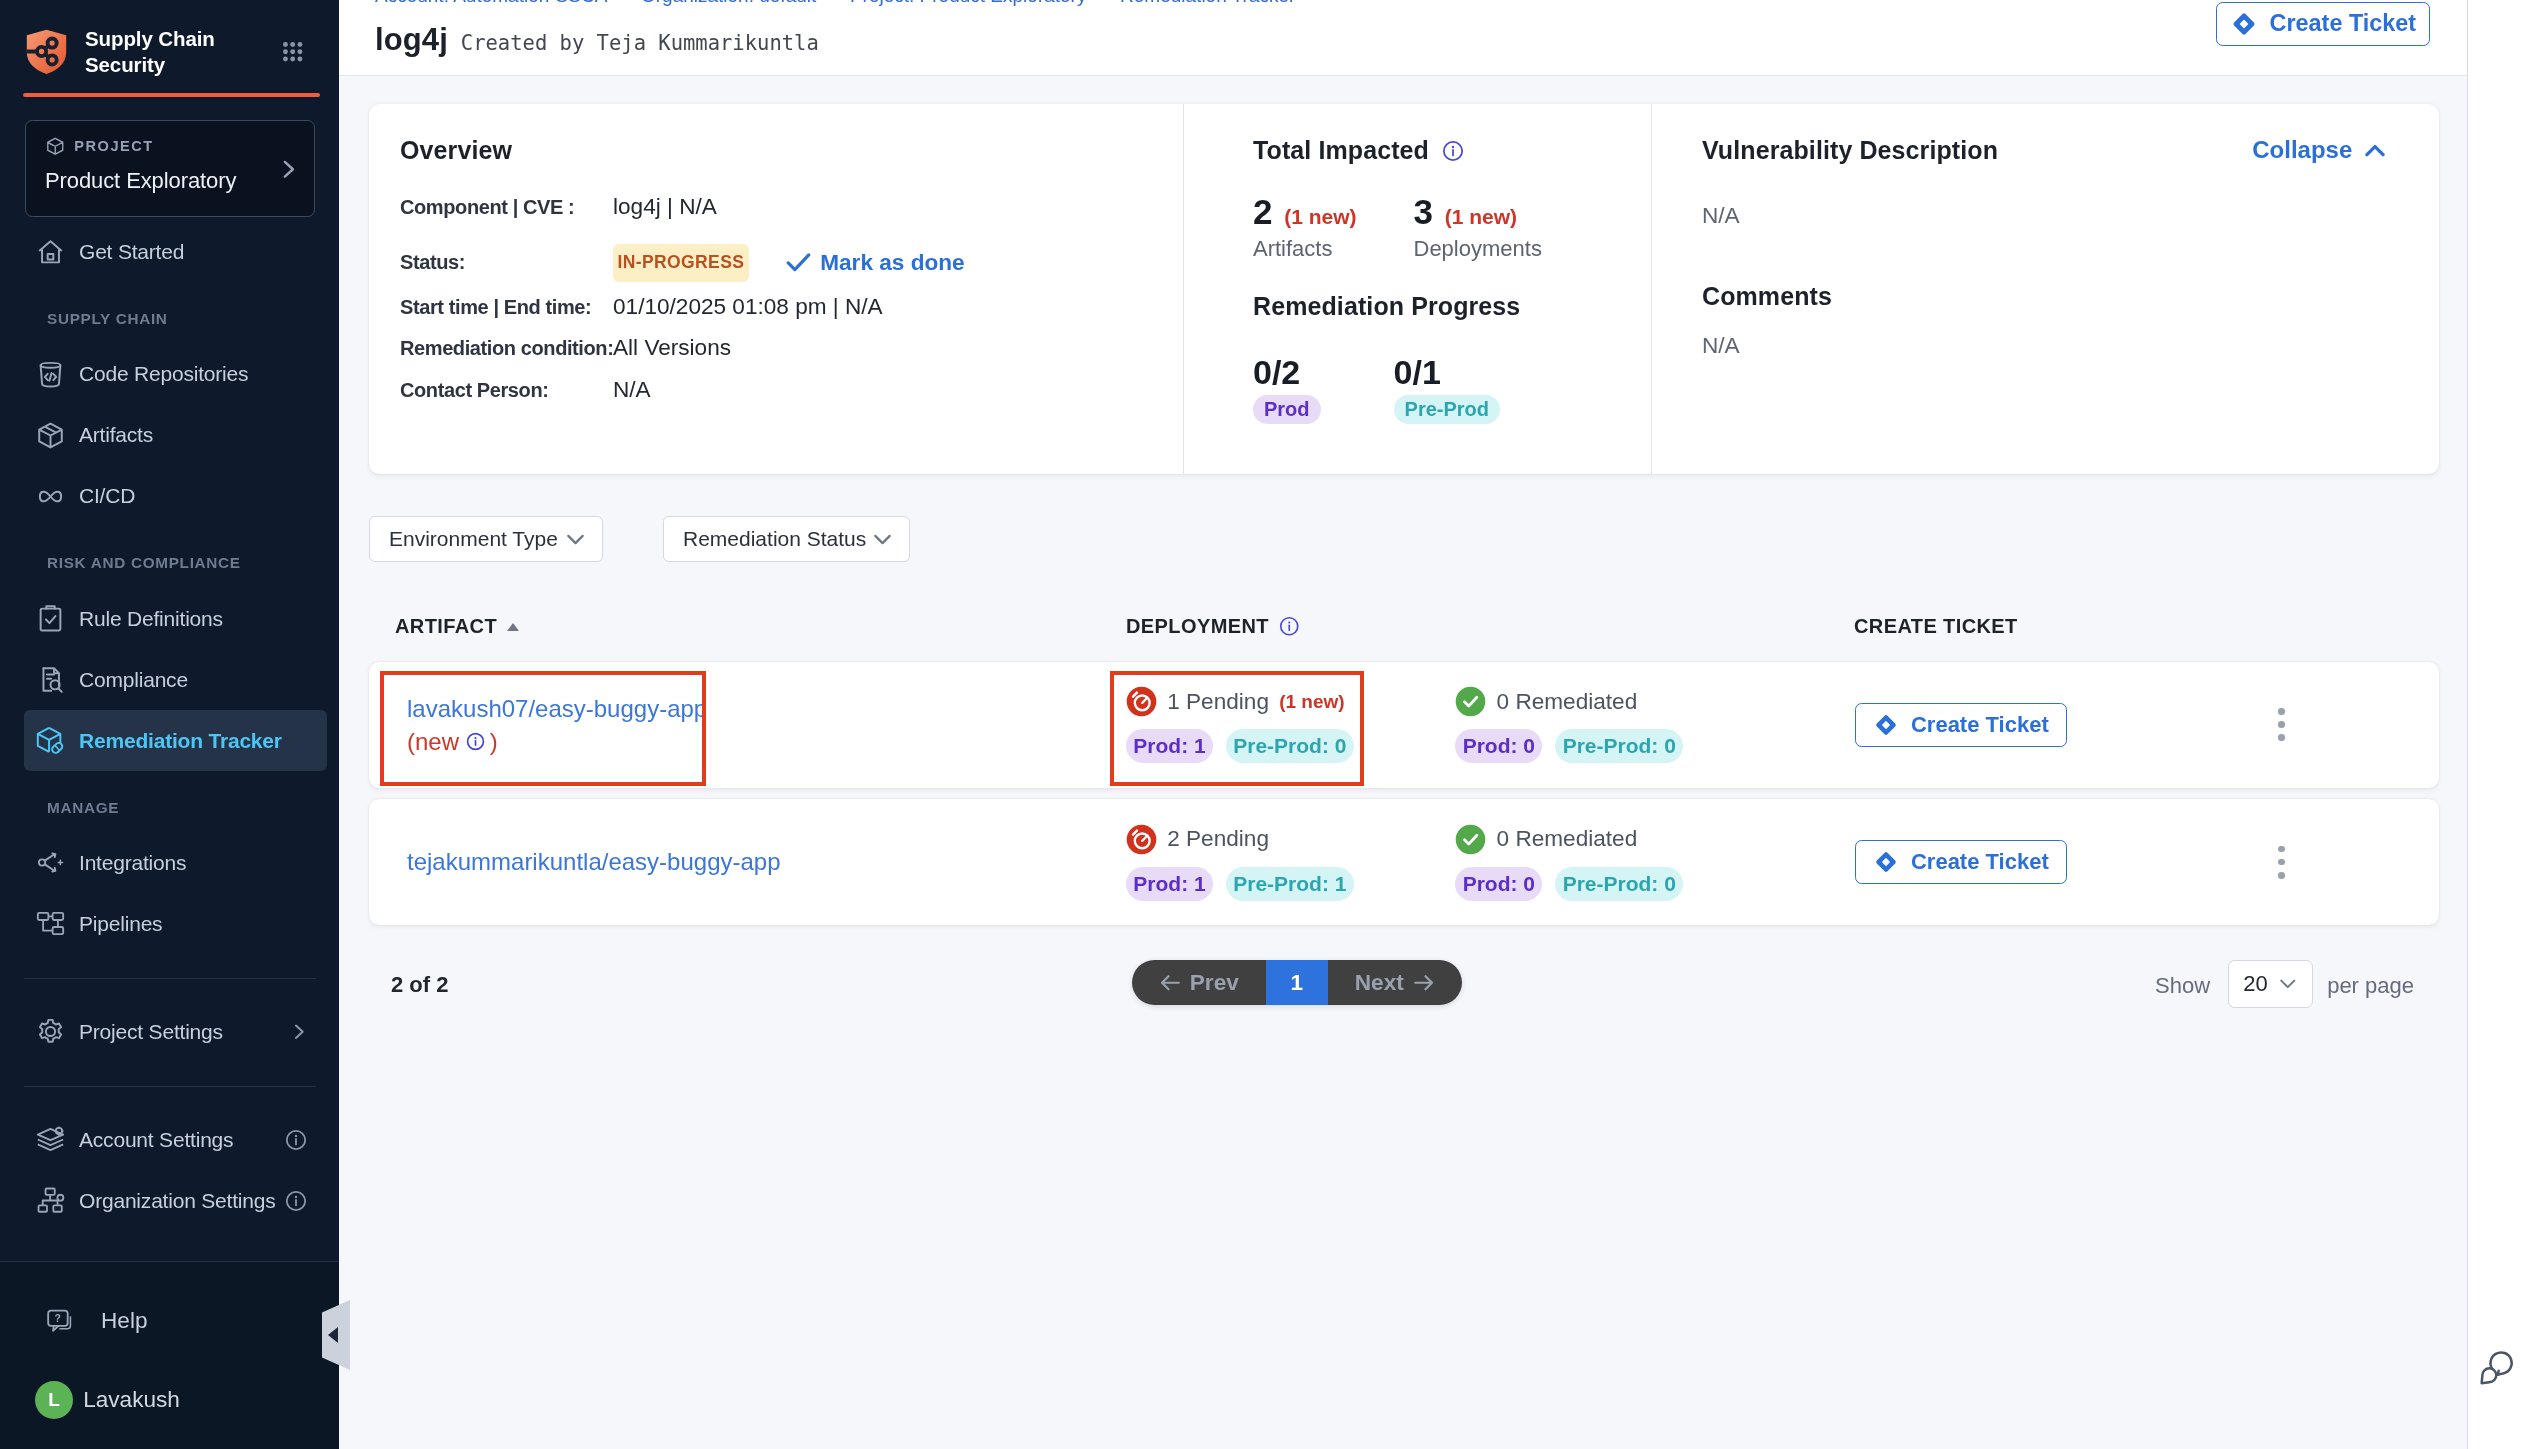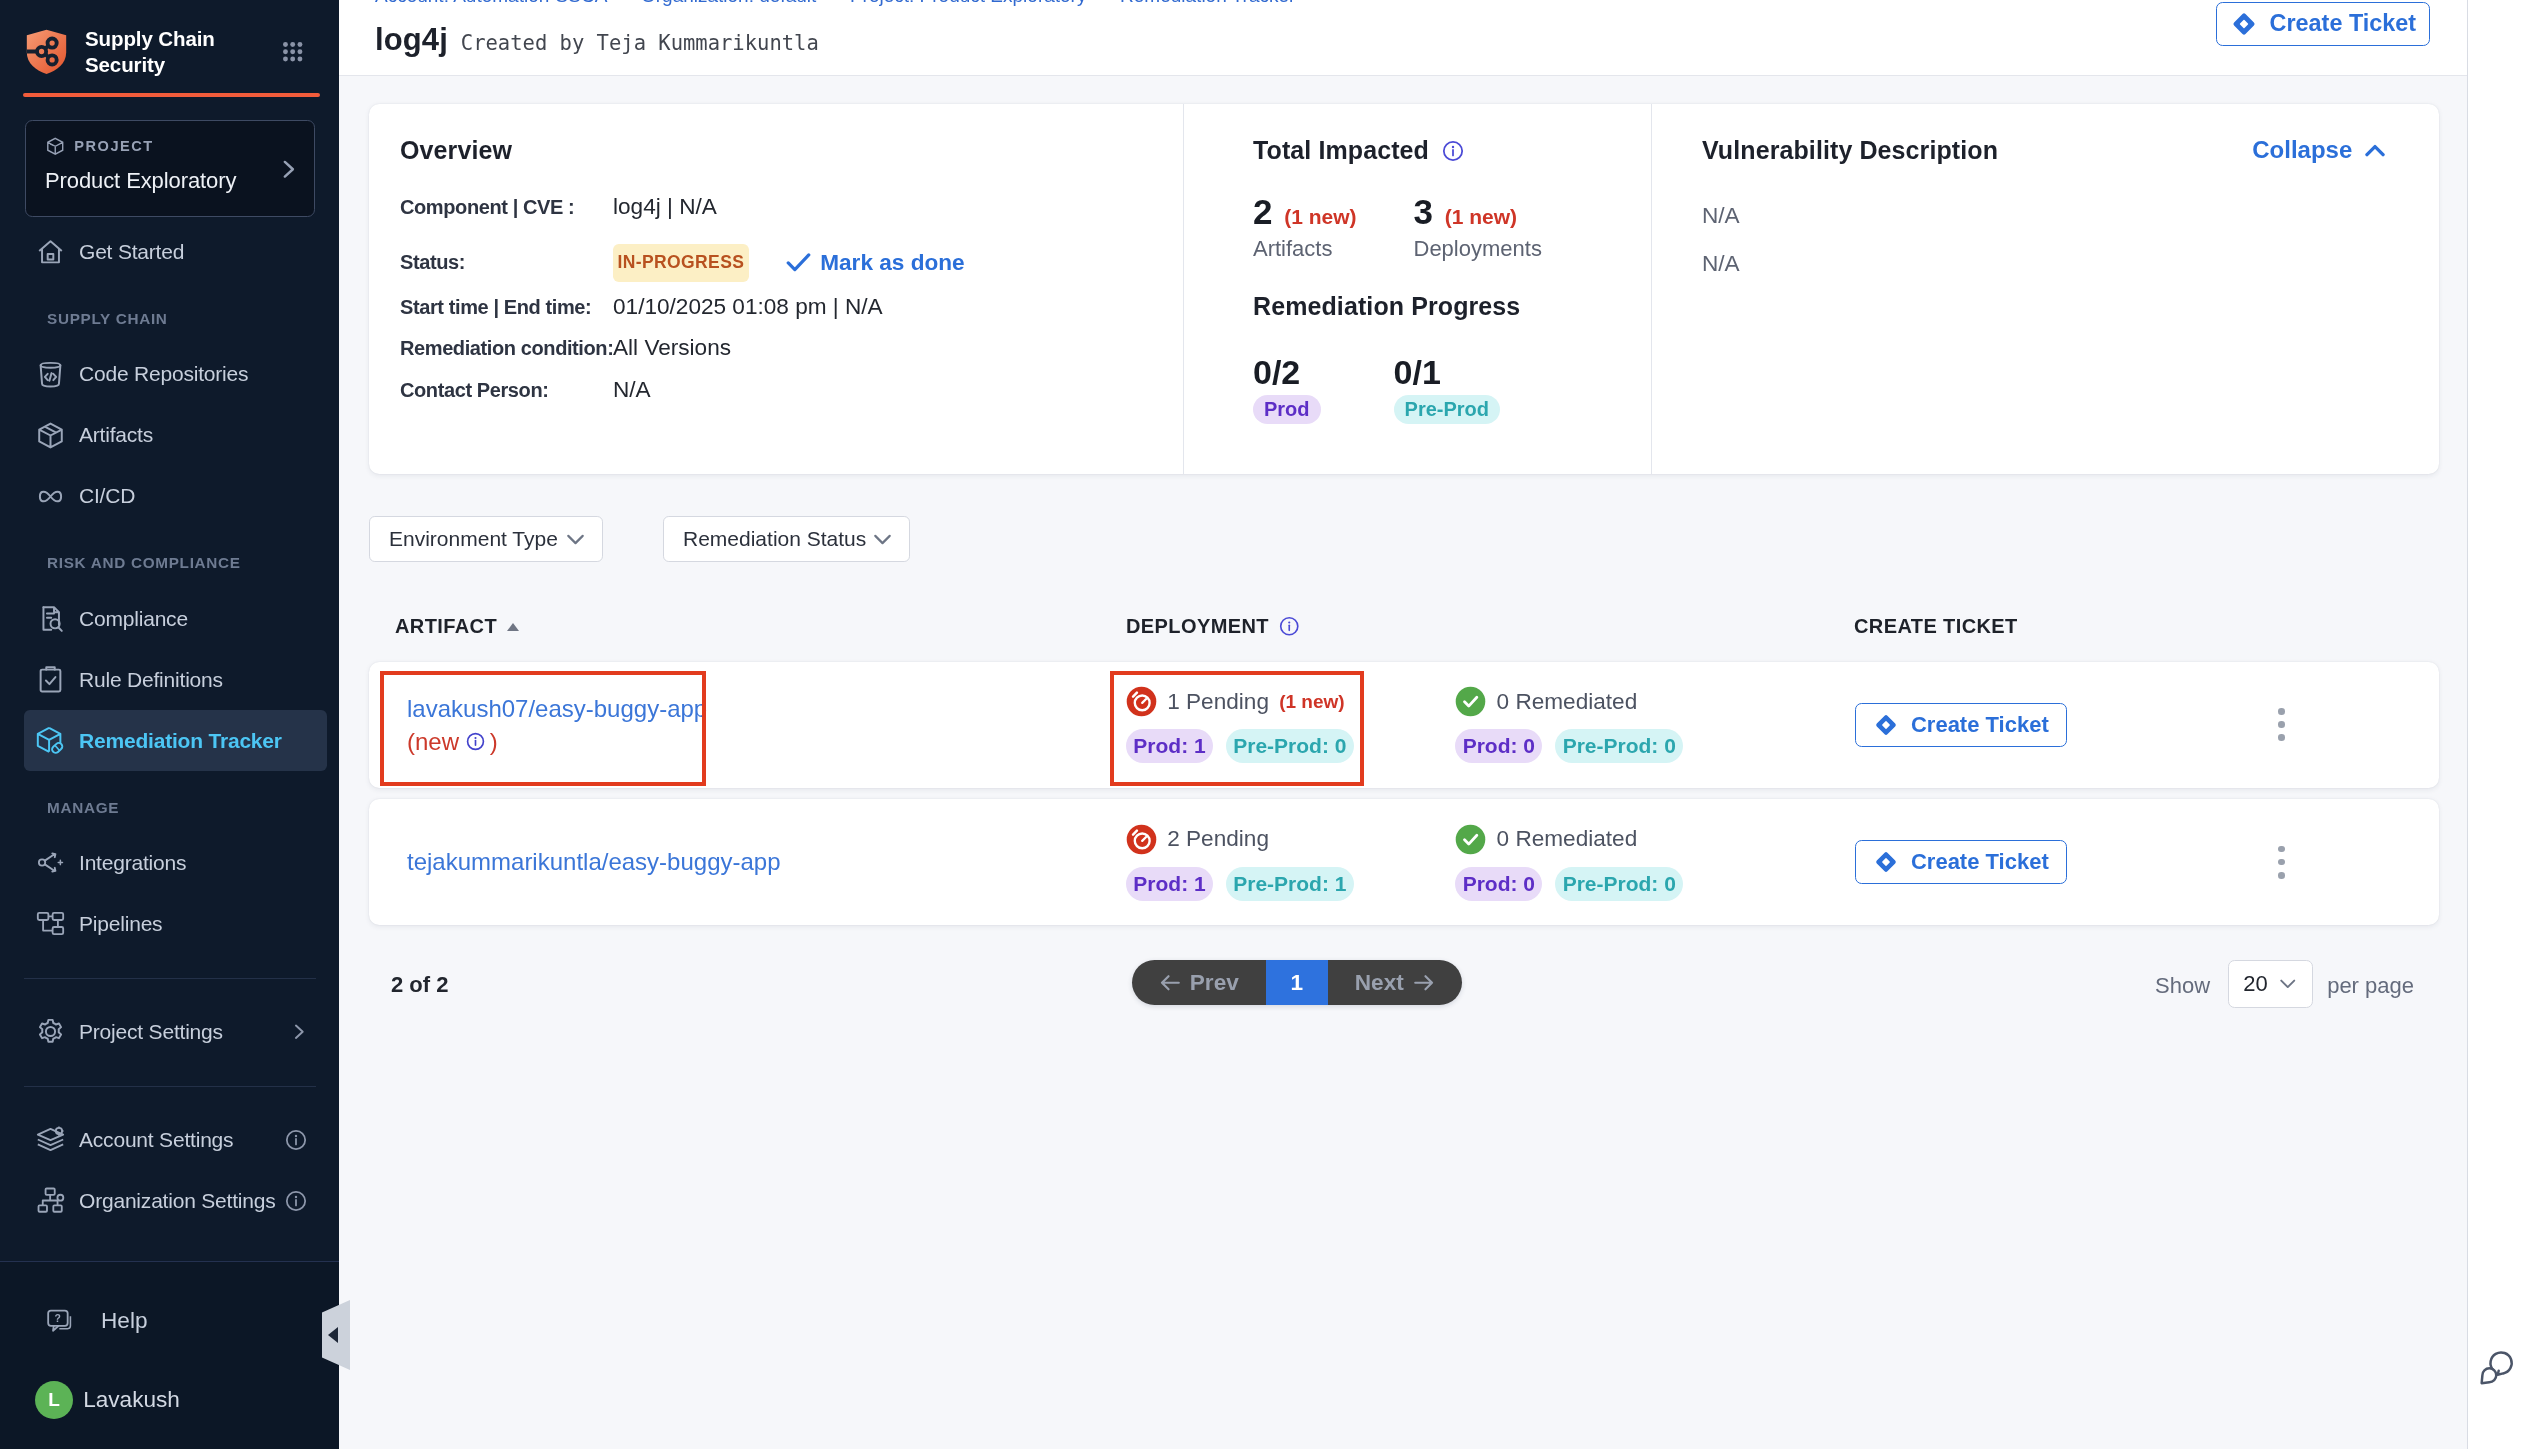--- a/index.html
+++ b/index.html
@@ -282,35 +282,35 @@
       <svg class="nav-icon" viewBox="0 0 44 44" fill="none" stroke="currentColor" stroke-width="2.8">
         <path d="M22 22 C17 28.5 13.5 30 9.8 28.4 C6 26.8 6 17.2 9.8 15.6 C13.5 14 17 15.5 22 22 C27 28.5 30.5 30 34.2 28.4 C38 26.8 38 17.2 34.2 15.6 C30.5 14 27 15.5 22 22 Z"></path>
       </svg>
       <span class="nav-label">CI/CD</span>
     </div>
 
     <div class="nav-section">RISK AND COMPLIANCE</div>
 
     <div class="nav-item">
       <svg class="nav-icon" viewBox="0 0 44 44" fill="none" stroke="currentColor" stroke-width="2.8" stroke-linejoin="round" stroke-linecap="round">
+        <rect x="8" y="8" width="28" height="31" rx="2"></rect>
+        <path d="M16 8 V4.5 H28 V8"></path>
+        <path d="M15.5 23.5 L20.5 28.5 L29 18.5"></path>
+      </svg>
+      <span class="nav-label">Rule Definitions</span>
+    </div>
+    <div class="nav-item">
+      <svg class="nav-icon" viewBox="0 0 44 44" fill="none" stroke="currentColor" stroke-width="2.8" stroke-linejoin="round" stroke-linecap="round">
         <path d="M12 6 H27 L34 13 V31 M34 13 H27 V6"></path>
         <path d="M12 6 V38 H23"></path>
         <path d="M17 15 h10 M17 21 h6"></path>
         <circle cx="28.5" cy="29.5" r="6.5"></circle>
         <path d="M33 34.5 L38 39.5"></path>
       </svg>
       <span class="nav-label">Compliance</span>
-    </div>
-    <div class="nav-item">
-      <svg class="nav-icon" viewBox="0 0 44 44" fill="none" stroke="currentColor" stroke-width="2.8" stroke-linejoin="round" stroke-linecap="round">
-        <rect x="8" y="8" width="28" height="31" rx="2"></rect>
-        <path d="M16 8 V4.5 H28 V8"></path>
-        <path d="M15.5 23.5 L20.5 28.5 L29 18.5"></path>
-      </svg>
-      <span class="nav-label">Rule Definitions</span>
     </div>
     <div class="nav-item active">
       <svg class="nav-icon" viewBox="0 0 44 44" fill="none" stroke="currentColor" stroke-width="2.8" stroke-linejoin="round">
         <path d="M20 4 L36 12.5 V26 M20 4 L4 12.5 V29.5 L20 38 M4 12.5 L20 21 L36 12.5 M20 21 V38"></path>
         <g transform="rotate(-42 31.5 32.5)">
           <rect x="23.5" y="27.5" width="16" height="10" rx="5"></rect>
           <path d="M31.5 27.5 V37.5" stroke-width="2.4"></path>
         </g>
       </svg>
       <span class="nav-label">Remediation Tracker</span>
@@ -503,20 +503,21 @@
           <div class="prog">
             <div class="prog-num">0/1</div>
             <span class="env-badge badge-preprod">Pre-Prod</span>
           </div>
         </div>
       </div>
 
       <div class="ov-col3 desc-block">
         <div class="ov-heading">Vulnerability Description</div>
         <div class="na-text desc-na">N/A</div>
+        <div class="ov-heading comments-heading">Comments</div>
         <div class="na-text comments-na">N/A</div>
         <div class="collapse-link">
           <span>Collapse</span>
           <svg width="22" height="14.6" viewBox="0 0 30 20" fill="none" stroke="#2b6fd9" stroke-width="4.6" stroke-linecap="round" stroke-linejoin="round">
             <path d="M4 16 L15 5 L26 16"></path>
           </svg>
         </div>
       </div>
     </section>
 

